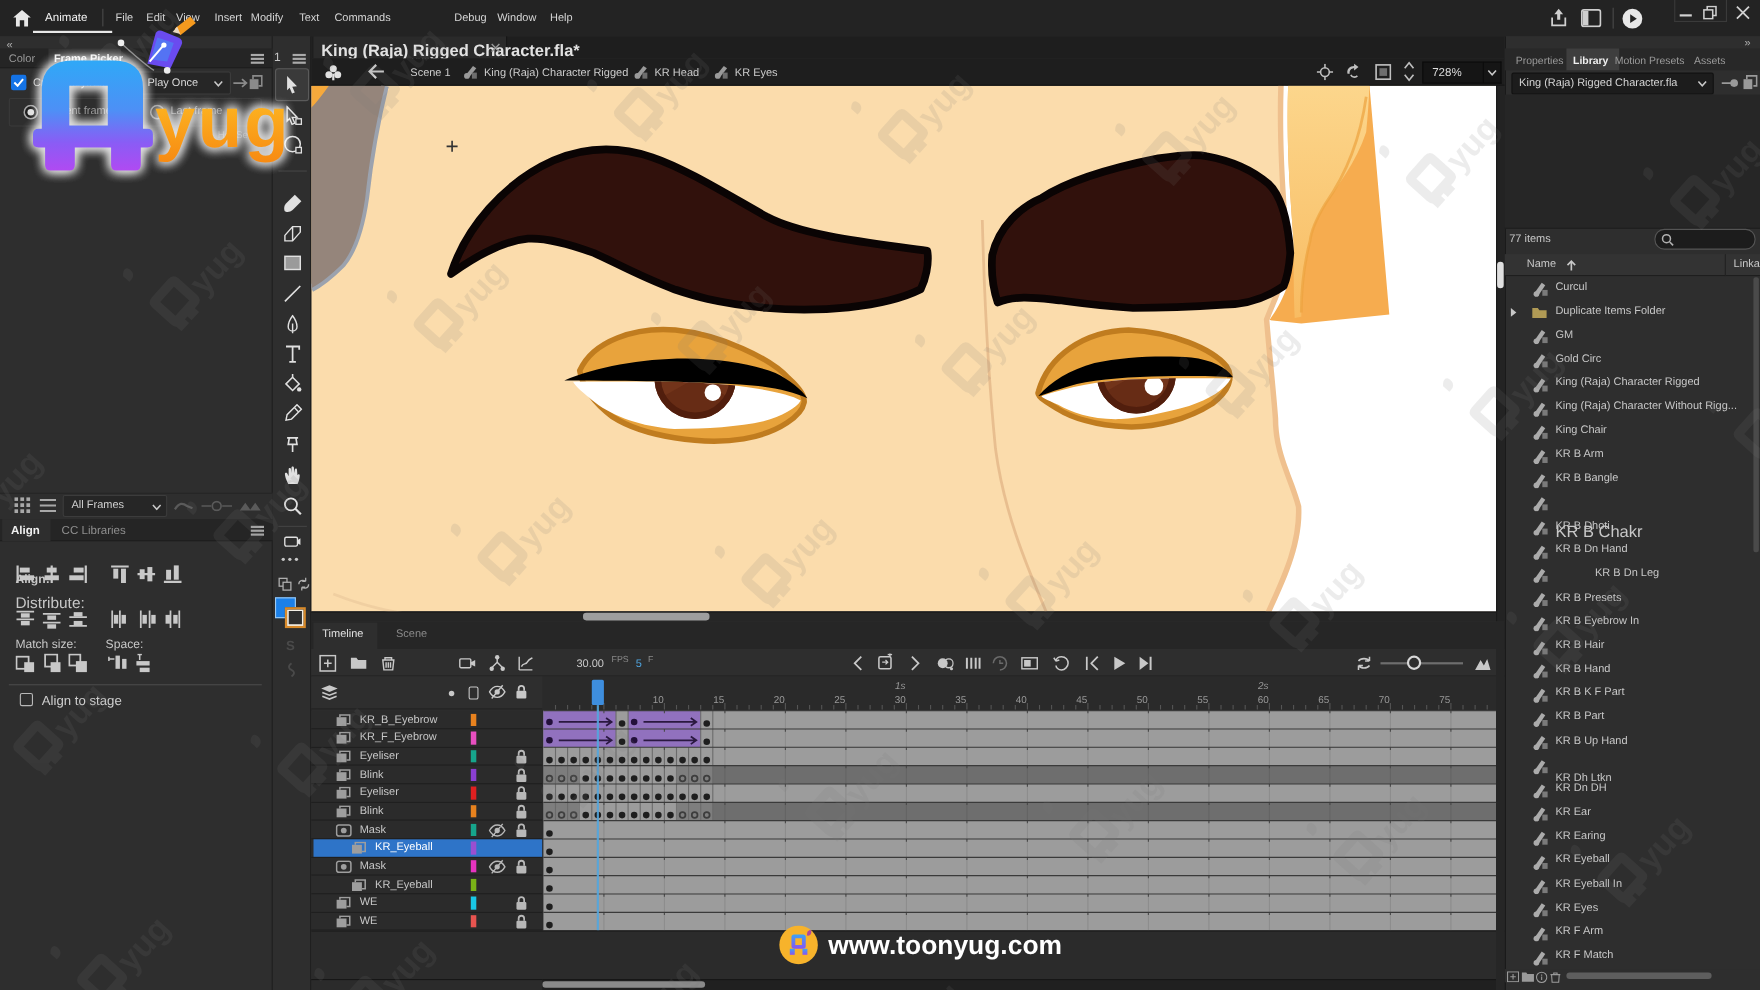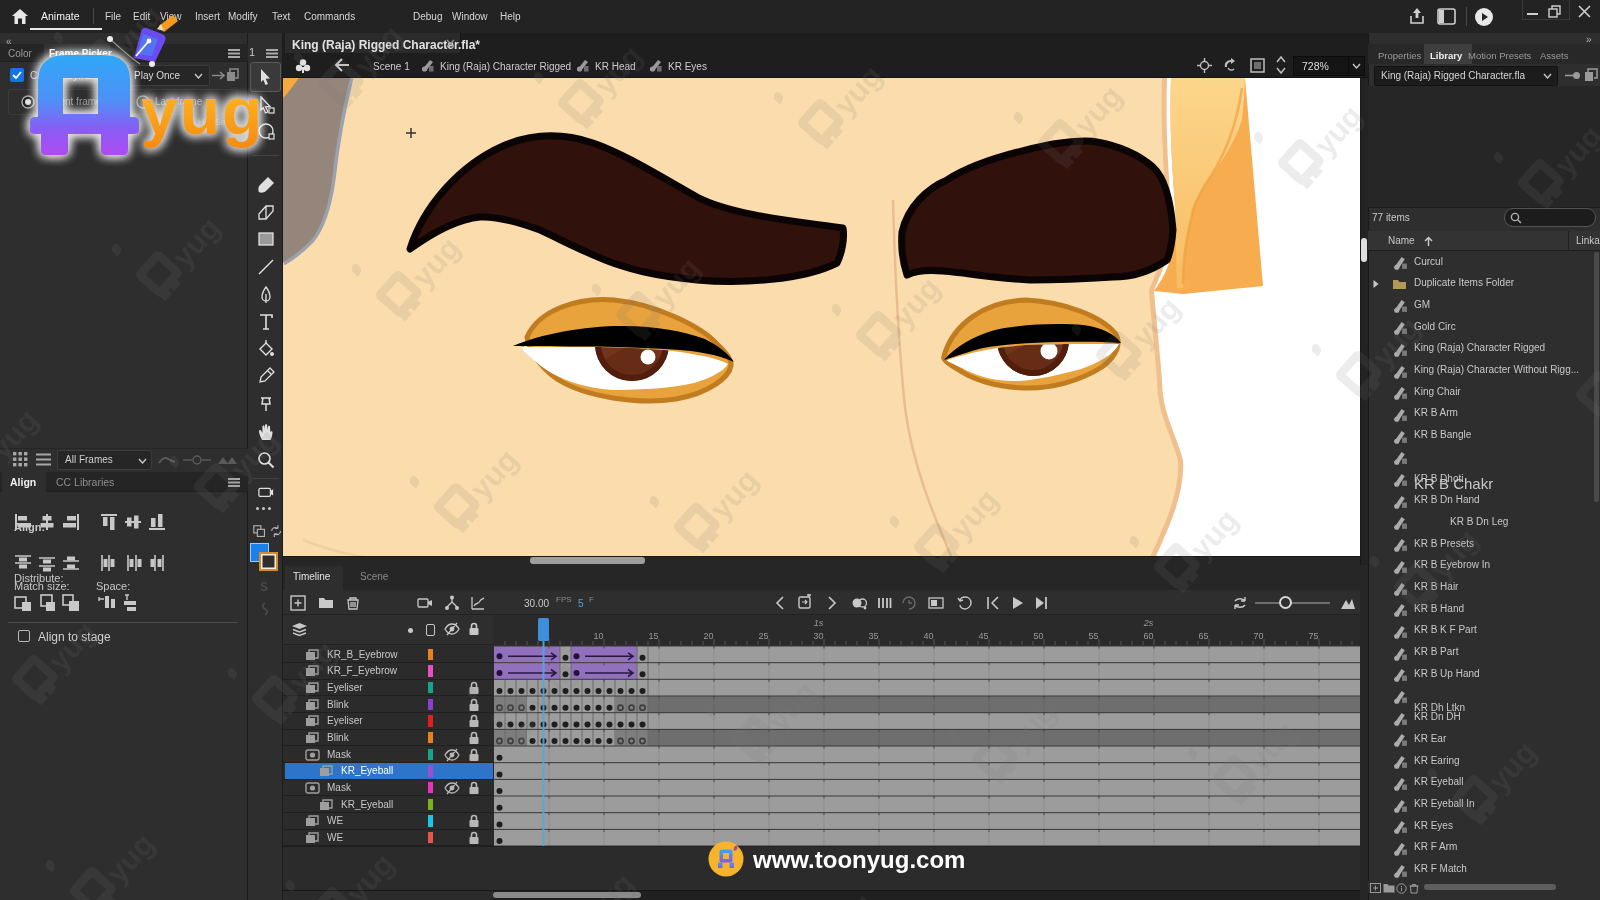--- a/index.html
+++ b/index.html
@@ -144,21 +144,21 @@
 <svg class="abs" style="left:124px;top:513px" width="18" height="18" viewBox="0 0 18 18">
     <path d="M1 9 L17 9" stroke="#C8C8C8" stroke-width="2"></path>
     <rect x="3" y="4.5" width="4.5" height="9" fill="#C8C8C8"></rect>
     <rect x="10" y="2.5" width="4.5" height="13" fill="#C8C8C8"></rect>
   </svg>
 <svg class="abs" style="left:148px;top:513px" width="18" height="18" viewBox="0 0 18 18">
     <path d="M1 16 L17 16" stroke="#C8C8C8" stroke-width="2"></path>
     <rect x="3" y="5" width="4.5" height="9" fill="#C8C8C8"></rect>
     <rect x="10" y="1" width="4.5" height="13" fill="#C8C8C8"></rect>
   </svg>
-<div style="position:absolute;left:14px;top:540px;font-size:11px;color:#C8C8C8;font-weight:400;white-space:nowrap;margin-top:32px;">Distribute:</div>
+<div style="position:absolute;left:14px;top:540px;font-size:14px;color:#C8C8C8;font-weight:400;white-space:nowrap;">Distribute:</div>
 <svg class="abs" style="left:14px;top:554px" width="18" height="18" viewBox="0 0 18 18">
     <path d="M1 2 L17 2 M1 9 L17 9" stroke="#C8C8C8" stroke-width="1.6"></path>
     <rect x="5" y="3.5" width="8" height="4" fill="#C8C8C8"></rect>
     <rect x="5" y="10.5" width="8" height="4" fill="#C8C8C8"></rect>
   </svg>
 <svg class="abs" style="left:38px;top:554px" width="18" height="18" viewBox="0 0 18 18">
     <path d="M1 4 L17 4 M1 12 L17 12" stroke="#C8C8C8" stroke-width="1.6"></path>
     <rect x="5" y="5.5" width="8" height="4" fill="#C8C8C8"></rect>
     <rect x="5" y="13.5" width="8" height="4" fill="#C8C8C8"></rect>
   </svg>
@@ -275,21 +275,21 @@
     <path d="M3 8 C3 4 7 3 10 5 M10 5 L10 1.5 M10 5 L6.5 5 M13 8 C13 12 9 13 6 11 M6 11 L6 14.5 M6 11 L9.5 11" stroke="#B0B0B0" stroke-width="1.3" fill="none"></path>
   </svg>
 <div class="" style="position:absolute;left:250px;top:543px;width:19px;height:19px;background:#1B80E8;border:1px solid #9ECBF2;"></div>
 <div class="" style="position:absolute;left:259px;top:552px;width:19px;height:19px;background:#2E2E2E;border:2px solid #D88A2A;box-shadow:inset 0 0 0 1.5px #F5F0E6;"></div>
 <div style="position:absolute;left:260px;top:580px;font-size:12px;color:#4A4A4A;font-weight:700;white-space:nowrap;">S</div>
 <svg class="abs" style="left:258px;top:602px" width="14" height="14" viewBox="0 0 14 14">
     <path d="M7 1 C3 4 5 6 7 7 C9 8 11 10 7 13" stroke="#4A4A4A" stroke-width="1.6" fill="none"></path>
   </svg>
 <div class="" style="position:absolute;left:283px;top:33px;width:1085px;height:20px;background:#1E1E1E;"></div>
 <div class="" style="position:absolute;left:285px;top:33px;width:176px;height:20px;background:#2A2A2A;border-right:1px solid #161616;"></div>
-<div style="position:absolute;left:292px;top:38px;font-size:12px;color:#E2E2E2;font-weight:700;white-space:nowrap;">King (Raja) Rigged Character.fla*</div>
+<div style="position:absolute;left:292px;top:38px;font-size:15px;color:#E2E2E2;font-weight:700;white-space:nowrap;">King (Raja) Rigged Character.fla*</div>
 <svg class="abs" style="left:446px;top:39px" width="9" height="9" viewBox="0 0 9 9">
     <path d="M1 1 L8 8 M8 1 L1 8" stroke="#9A9A9A" stroke-width="1.2"></path>
   </svg>
 <div class="" style="position:absolute;left:283px;top:53px;width:1085px;height:25px;background:#1E1E1E;border-bottom:1px solid #141414;"></div>
 <svg class="abs" style="left:295px;top:58px" width="16" height="16" viewBox="0 0 16 16">
 <circle cx="8" cy="4.5" r="3.2" fill="#E0E0E0"></circle>
     <circle cx="4" cy="10" r="3.2" fill="#E0E0E0"></circle>
     <circle cx="12" cy="10" r="3.2" fill="#E0E0E0"></circle>
     <rect x="7" y="9" width="2" height="6" fill="#E0E0E0"></rect>
   </svg>

